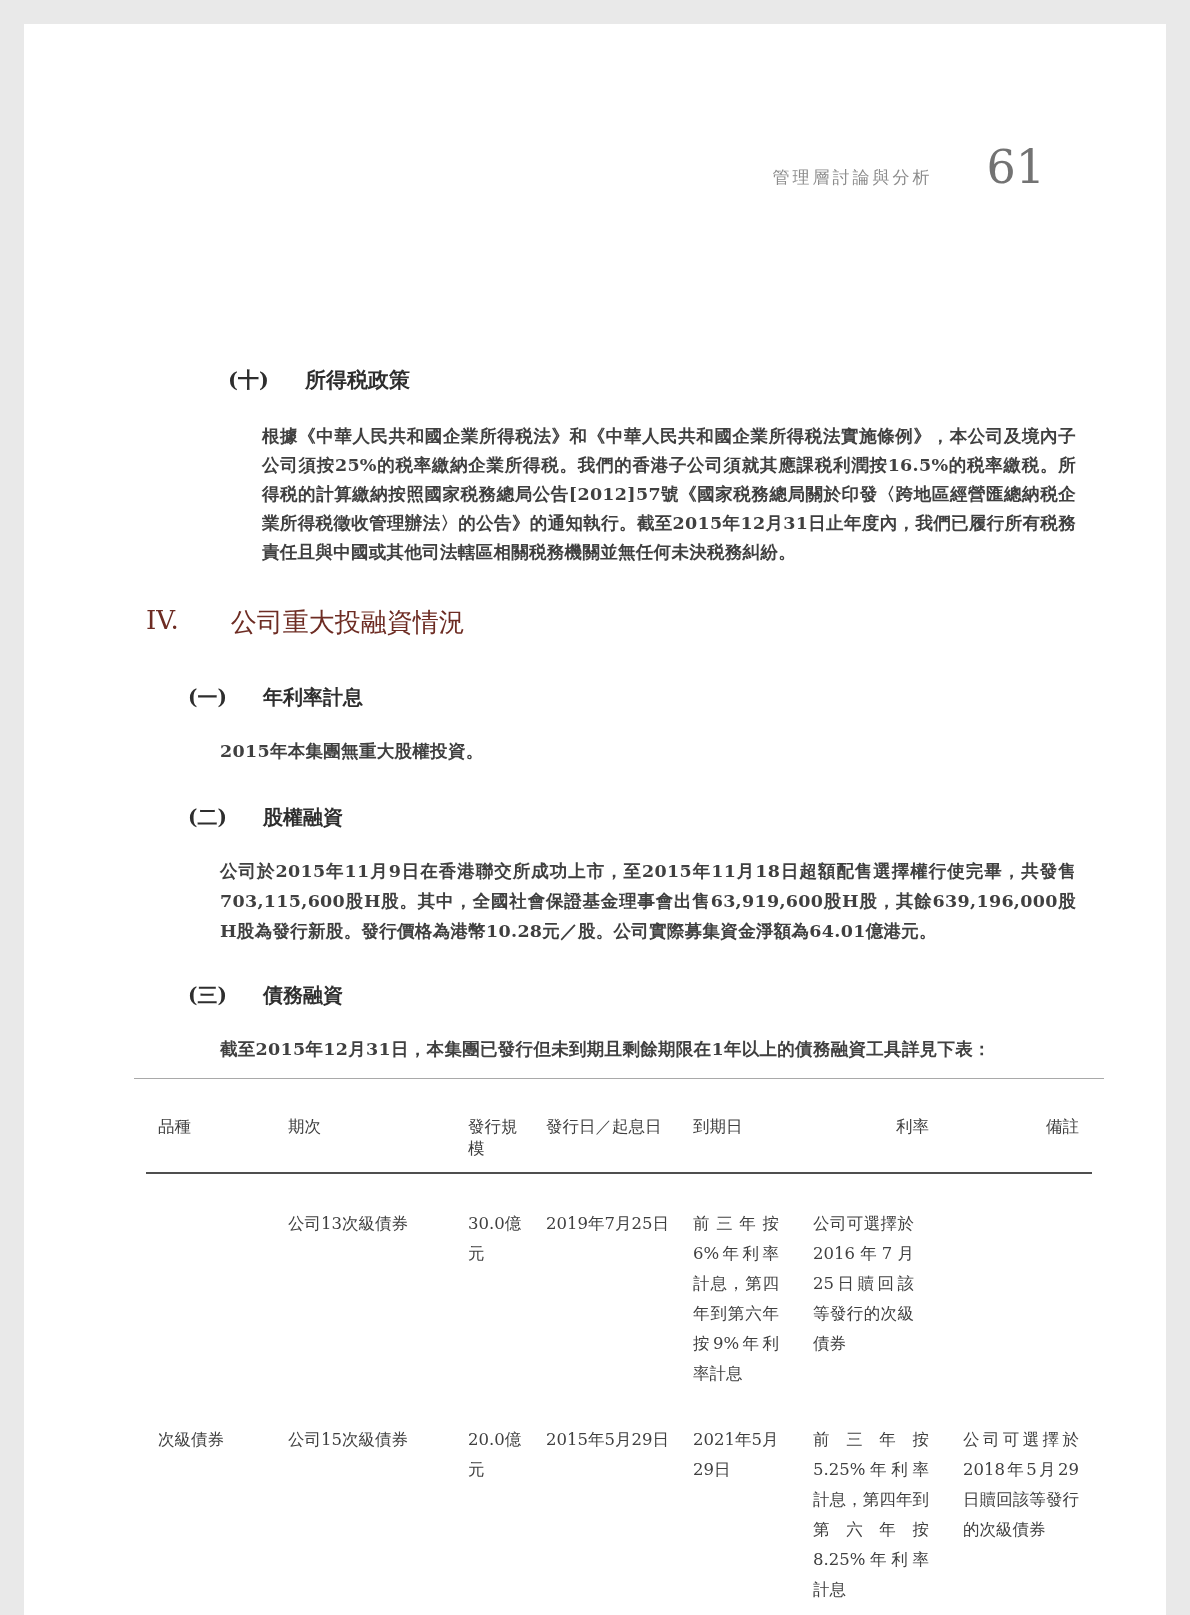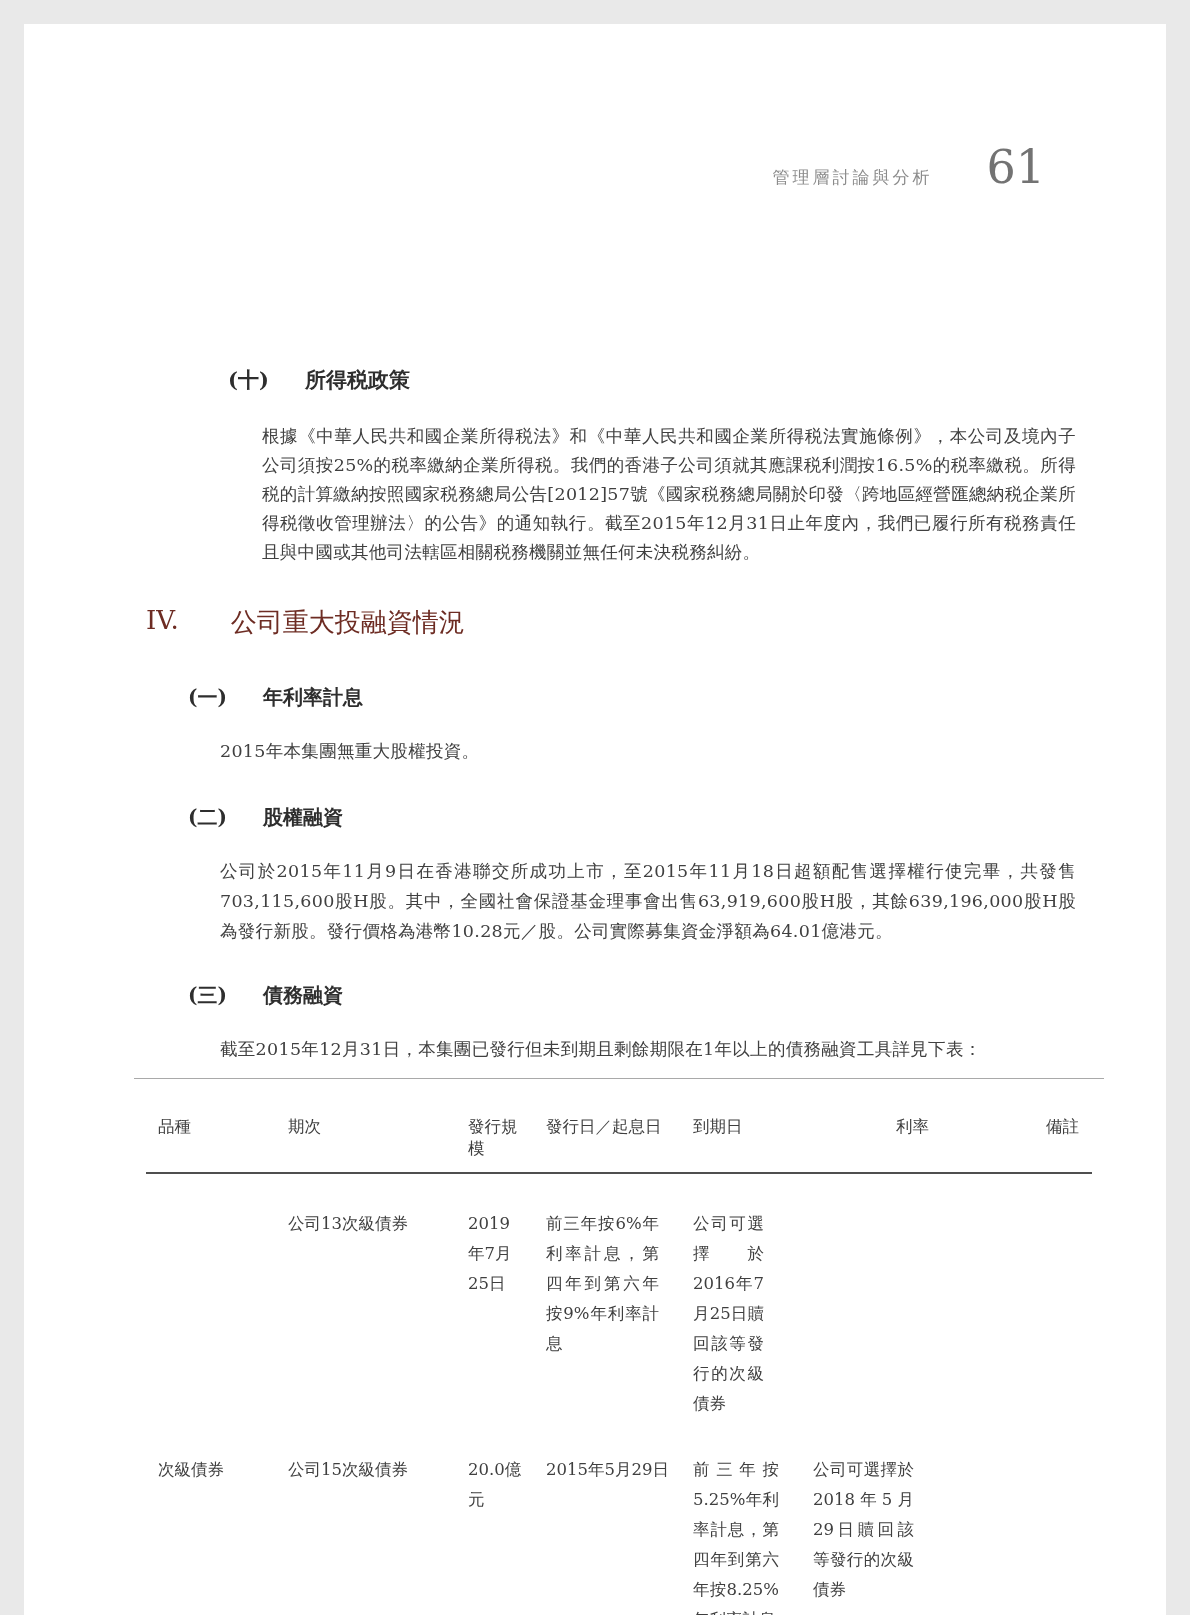--- a/index.html
+++ b/index.html
@@ -30,21 +30,21 @@
     margin:26px 0 0 110px;
   }
   .h-l2  { font-size:20px; margin-left:152px; }
   .h-eq-inv { margin-top:20px; }
   .h-eq-fin { margin-top:26px; }
   .h-debt   { margin-top:24px; }
 
   
   .para {
     font-size:17.5px; line-height:29px; text-align:justify;
-    color:#404040; letter-spacing:0.3px;
+    color:#404040; letter-spacing:0.3px;font-weight:bold;
   }
   .para-tax { width:814px; margin:16px 0 0 238px; }
   .para-l2  { width:856px; margin:13px 0 0 196px; line-height:30px; }
 
   
   .debt-table {
     width:970px; margin:14px 0 0 110px;
     border-top:1px solid #a9a9a9;
     font-size:16.5px; color:#3f3f3f;
   }
@@ -109,28 +109,30 @@
       <div class="t-cell c-size">發行規模</div>
       <div class="t-cell c-issue">發行日／起息日</div>
       <div class="t-cell c-maturity">到期日</div>
       <div class="t-cell c-rate">利率</div>
       <div class="t-cell c-remarks">備註</div>
     </div>
 
     <div class="t-row t-body-first">
       <div class="t-cell c-variety"></div>
       <div class="t-cell c-tranche">公司13次級債券</div>
+      <div class="t-cell c-size">30.0億元</div>
       <div class="t-cell c-maturity">2019年7月25日</div>
       <div class="t-cell c-rate">前三年按6%年利率計息，第四年到第六年按9%年利率計息</div>
       <div class="t-cell c-remarks">公司可選擇於2016年7月25日贖回該等發行的次級債券</div>
     </div>
 
     <div class="t-row t-body-last">
       <div class="t-cell c-variety">次級債券</div>
       <div class="t-cell c-tranche">公司15次級債券</div>
       <div class="t-cell c-size">20.0億元</div>
       <div class="t-cell c-issue">2015年5月29日</div>
+      <div class="t-cell c-maturity">2021年5月29日</div>
       <div class="t-cell c-rate">前三年按5.25%年利率計息，第四年到第六年按8.25%年利率計息</div>
       <div class="t-cell c-remarks">公司可選擇於2018年5月29日贖回該等發行的次級債券</div>
     </div>
   </div>
 
 </div>
 
 </body></html>

